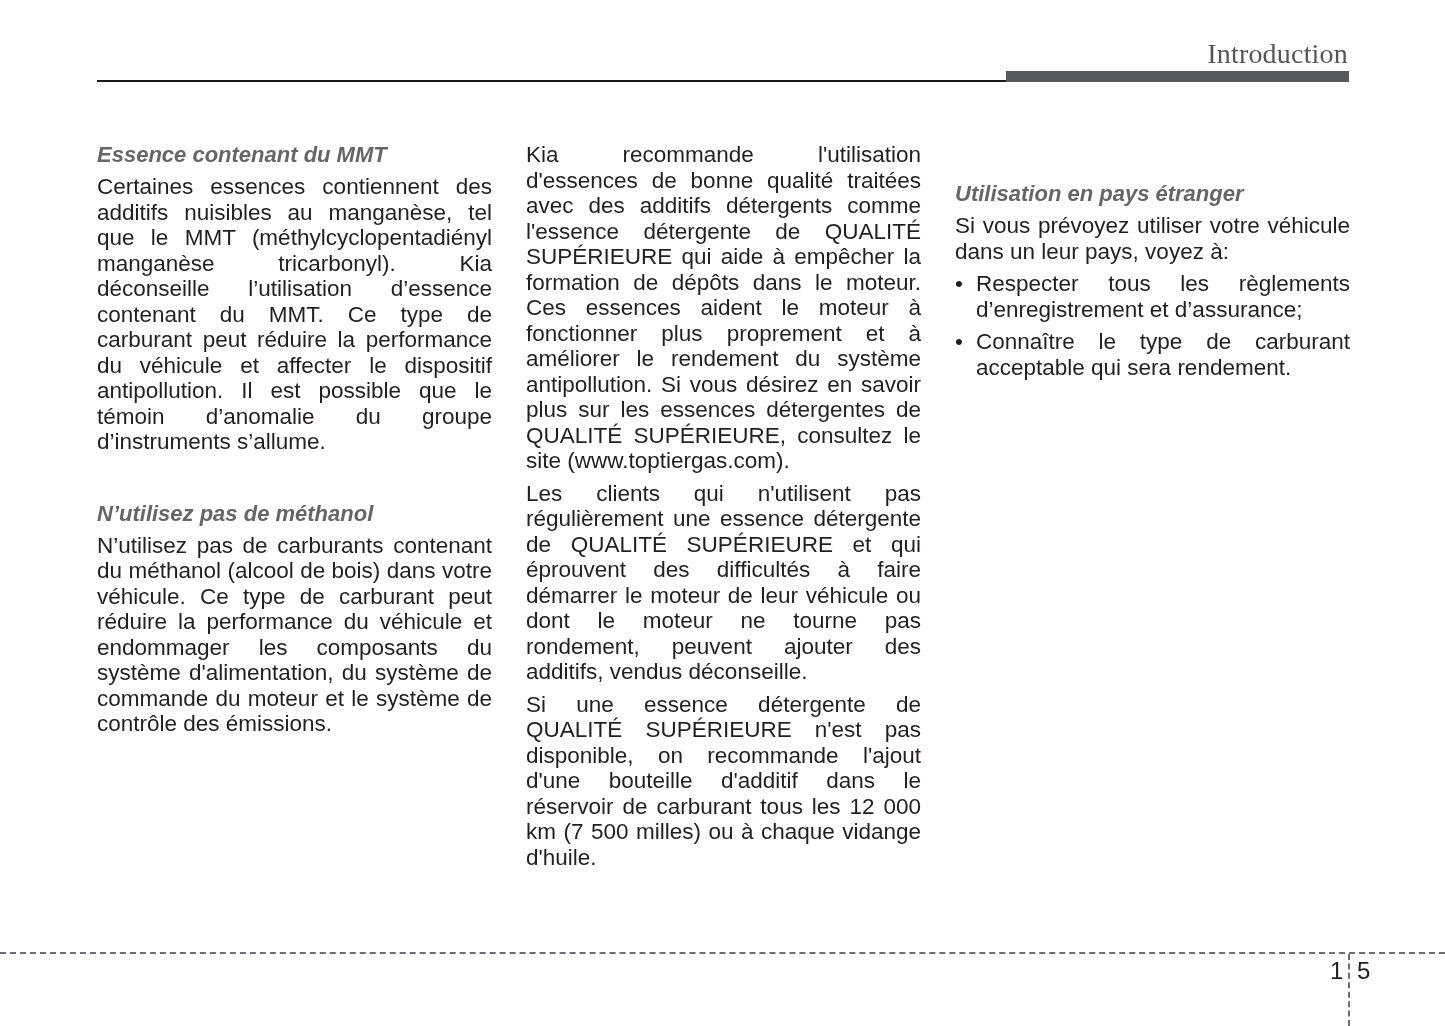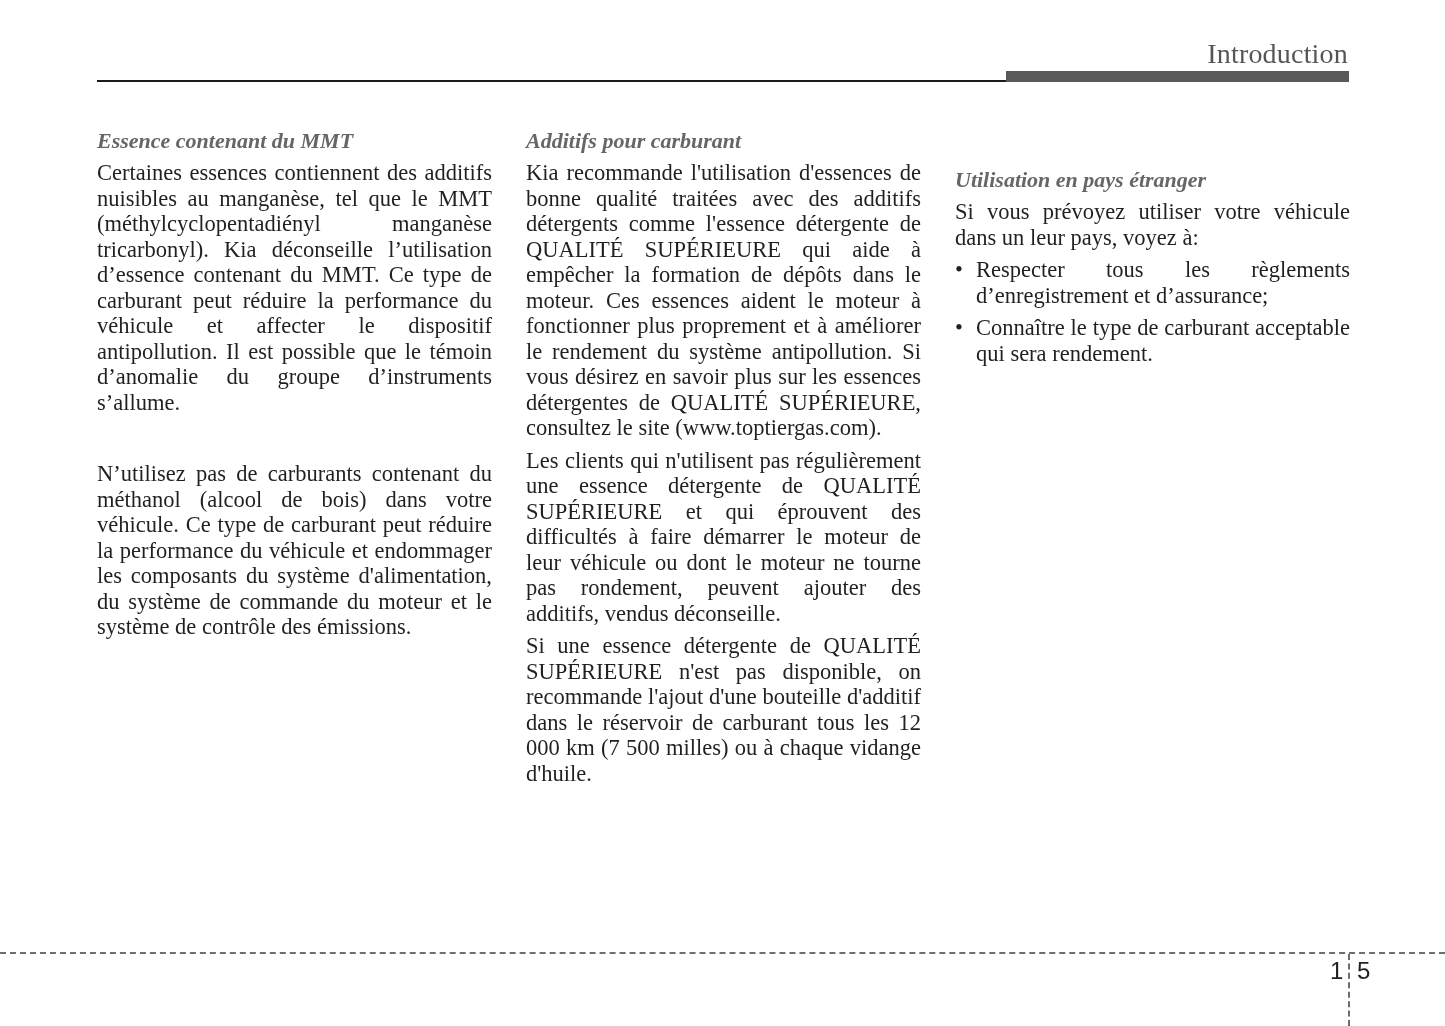--- a/index.html
+++ b/index.html
@@ -36,25 +36,24 @@
   .header-bar {
     position: absolute;
     left: 1006px;
     top: 71px;
     width: 343px;
     height: 11px;
     background: #58595b;
   }
   .column {
     position: absolute;
-    top: 128px;
+    top: 142px;
     width: 395px;
     font-size: 22.5px;
     line-height: 25.5px;
-    font-family: Liberation Serif, serif;
   }
   .col1 { left: 97px; }
   .col2 { left: 526px; }
   .col3 { left: 955px; }
   .section-heading {
     font-weight: bold;
     font-style: italic;
     color: #666666;
     font-size: 22px;
     margin: 0 0 6px 0;
@@ -122,25 +121,25 @@
 <body>
 
 <div class="header-title">Introduction</div>
 <div class="header-rule"></div>
 <div class="header-bar"></div>
 
 <div class="column col1">
   <div class="section-heading">Essence contenant du MMT</div>
   <p class="para last-justify">Certaines essences contiennent des additifs nuisibles au manganèse, tel que le MMT (méthylcyclopentadiényl manganèse tricarbonyl). Kia déconseille l’utilisation d’essence contenant du MMT. Ce type de carburant peut réduire la performance du véhicule et affecter le dispositif antipollution. Il est possible que le témoin d’anomalie du groupe d’instruments s’allume.</p>
   <div class="gap-large"></div>
+  <div class="section-heading">N’utilisez pas de méthanol</div>
   <p class="para last-justify">N’utilisez pas de carburants contenant du méthanol (alcool de bois) dans votre véhicule. Ce type de carburant peut réduire la performance du véhicule et endommager les composants du système d'alimentation, du système de commande du moteur et le système de contrôle des émissions.</p>
 </div>
 
 <div class="column col2">
-  <div class="section-heading">Additifs pour carburant</div>
   <p class="para last-justify">Kia recommande l'utilisation d'essences de bonne qualité traitées avec des additifs détergents comme l'essence détergente de QUALITÉ SUPÉRIEURE qui aide à empêcher la formation de dépôts dans le moteur. Ces essences aident le moteur à fonctionner plus proprement et à améliorer le rendement du système antipollution. Si vous désirez en savoir plus sur les essences détergentes de QUALITÉ SUPÉRIEURE, consultez le site (www.toptiergas.com).</p>
   <p class="para last-justify">Les clients qui n'utilisent pas régulièrement une essence détergente de QUALITÉ SUPÉRIEURE et qui éprouvent des difficultés à faire démarrer le moteur de leur véhicule ou dont le moteur ne tourne pas rondement, peuvent ajouter des additifs, vendus déconseille.</p>
   <p class="para last-justify">Si une essence détergente de QUALITÉ SUPÉRIEURE n'est pas disponible, on recommande l'ajout d'une bouteille d'additif dans le réservoir de carburant tous les 12 000 km (7 500 milles) ou à chaque vidange d'huile.</p>
 </div>
 
 <div class="column col3">
   <div class="gap-large"></div>
   <div class="section-heading">Utilisation en pays étranger</div>
   <p class="para last-justify">Si vous prévoyez utiliser votre véhicule dans un leur pays, voyez à:</p>
   <ul class="bullet-list">

